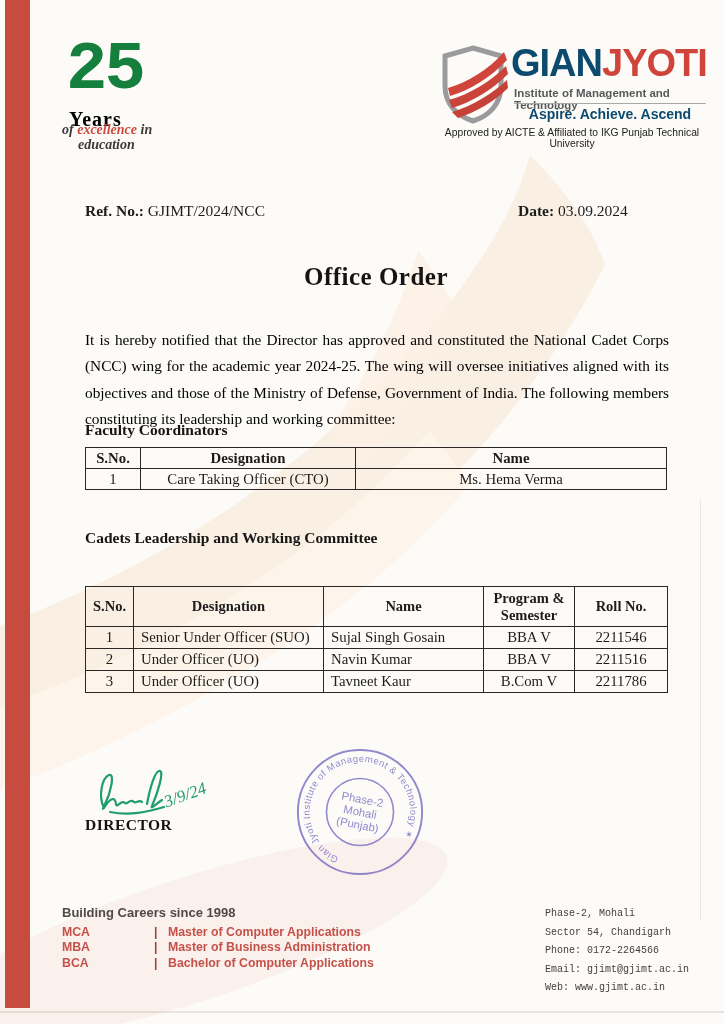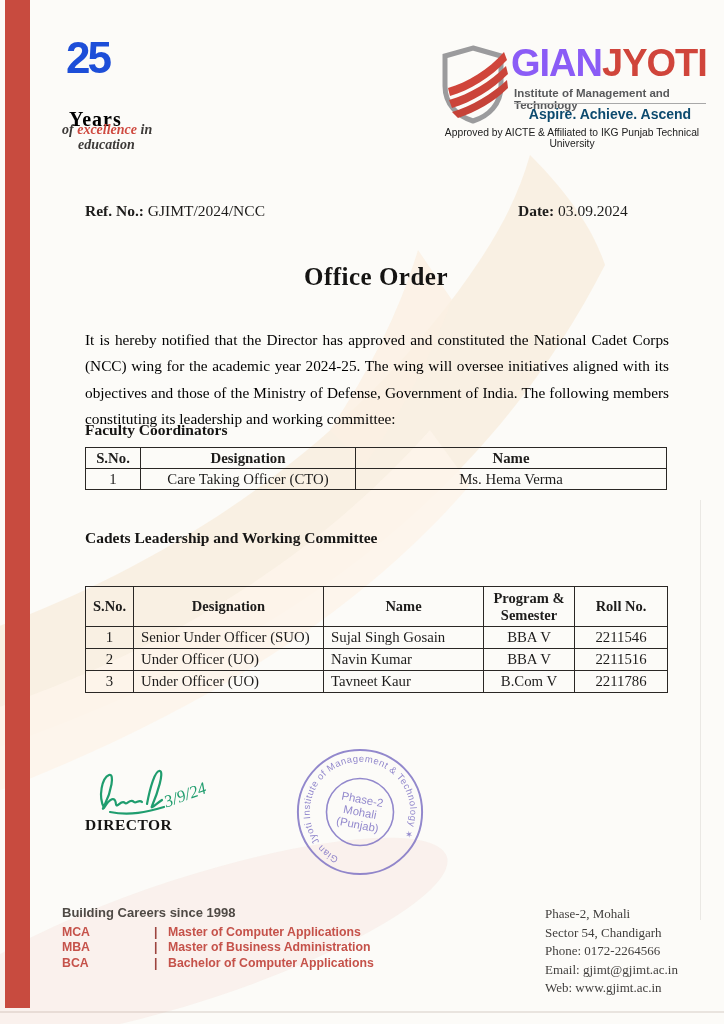--- a/index.html
+++ b/index.html
@@ -11,33 +11,33 @@
   }
   .abs { position:absolute; }
 
   
   .red-bar { left:5px; top:0; width:25px; height:1008px; background:#c84b3f; }
 
   
   .watermark { left:0; top:0; width:724px; height:1024px; pointer-events:none; }
 
   
-  .anniv-number { left:66px; top:36px; font-family:Liberation Sans, sans-serif; font-weight:bold;
-    font-size:44px; line-height:1; color:#1d4ed8; letter-spacing:-3px; }
+  .anniv-number { left:66px; top:36px; font-family:Liberation Mono, monospace; font-weight:bold;
+    font-size:69px; line-height:1; color:#15803d; letter-spacing:-3px; }
   .anniv-years { left:69px; top:108px; font-family:Liberation Serif, serif; font-weight:bold;
     font-size:20px; color:#000000; letter-spacing:1px; }
   .anniv-line2 { left:62px; top:122px; font-style:italic; font-weight:bold; font-size:14px; color:#3d3a38; }
   .anniv-line2 .em { color:#cf4a40; }
   .anniv-line3 { left:78px; top:137px; font-style:italic; font-weight:bold; font-size:14px; color:#3d3a38; }
 
   
   .shield { left:438px; top:44px; }
   .brand-name { left:511px; top:44px; font-family:"Liberation Sans", sans-serif; font-weight:bold;
     font-size:38px; letter-spacing:-1px; line-height:1.05; }
-  .brand-name .gray { color:#8b5cf6; }
+  .brand-name .gray { color:#0c4a6e; }
   .brand-name .red { color:#d0453b; }
   .brand-sub { left:514px; top:87px; font-family:"Liberation Sans", sans-serif; font-weight:bold;
     font-size:11.5px; color:#58595b; }
   .brand-divider { left:514px; top:103px; width:192px; height:1px; background:#a8a8a8; }
   .brand-tagline { left:514px; top:106px; width:192px; text-align:center;
     font-family:"Liberation Sans", sans-serif; font-weight:bold; font-size:14px; color:#0c4a6e; }
   .brand-approval { left:436px; top:127px; width:272px; text-align:center;
     font-family:"Liberation Sans", sans-serif; font-size:10.3px; color:#222; }
 
   
@@ -72,22 +72,22 @@
   .director { left:85px; top:816px; font-weight:bold; font-size:15.5px; letter-spacing:.5px; color:#151413; }
   .stamp { left:291px; top:743px; opacity:.82; }
 
   
   .f-heading { left:62px; top:905px; font-family:"Liberation Sans", sans-serif; font-weight:bold;
     font-size:13px; color:#4f4a45; }
   .f-programs { left:62px; top:925px; font-family:"Liberation Sans", sans-serif; font-weight:bold;
     font-size:12.3px; color:#c5524a; line-height:15.3px; }
   .f-programs .abbr { display:inline-block; width:92px; }
   .f-programs .sep { display:inline-block; width:14px; color:#9c443e; }
-  .f-contact { left:545px; top:905px; font-family:Liberation Serif, serif;
-    font-size:13px; color:#413f3d; line-height:18.6px; }
+  .f-contact { left:545px; top:905px; font-family:Liberation Mono, monospace;
+    font-size:10px; color:#413f3d; line-height:18.6px; }
 
   .edge-line-right { left:700px; top:500px; width:1px; height:420px; background:rgba(110,100,92,.12); }
   .edge-line-bottom { left:0; top:1011px; width:724px; height:2px; background:rgba(150,125,112,.18); }
 </style>
 </head>
 <body>
 
 <div class="page">
 
   <svg class="abs watermark" width="724" height="1024" viewBox="0 0 724 1024">

